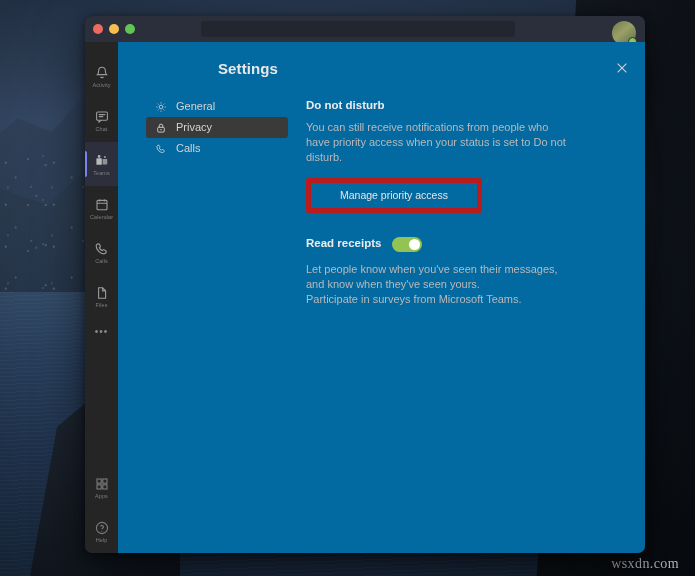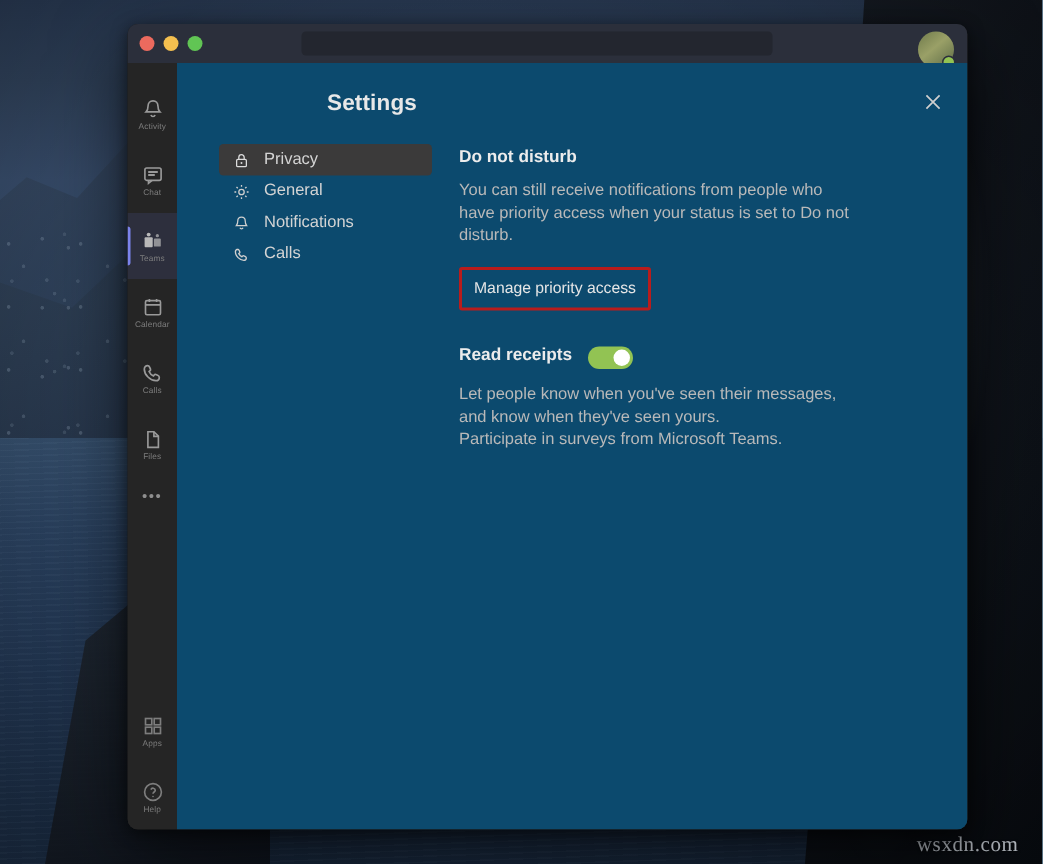--- a/index.html
+++ b/index.html
@@ -172,21 +172,21 @@
   }
   #teams-more {
     position:absolute; right:14px; top:42px;
     font-size:11px; color:#9a9a9a; letter-spacing:1.5px;
   }
 
   
   #settings-dialog {
     position:absolute; left:33px; top:26px;
     width:527px; height:511px;
-    background:#0c4a6e;
+    background:#0369a1;
   }
   #settings-header {
     position:relative;
     height:48px;
   }
   #settings-title {
     position:absolute; left:100px; top:18px;
     font-size:15px; font-weight:bold; color:#e8e8e8;
     letter-spacing:.1px;
   }
@@ -232,24 +232,24 @@
     font-size:11.5px; font-weight:bold; color:#ececec;
     margin:0 0 9px 0;
   }
   .sec-desc {
     font-size:11px; line-height:15px; color:#b9b9b9;
     max-width:262px;
   }
   .btn-outline {
     margin-top:13px;
     display:inline-block;
-    padding:6px 8px 7px;
+    padding:6px 29px 7px;
     font-size:10.5px; color:#e6e6e6;
     background:transparent;
-    border:2px solid #b91c1c;
+    border:5px solid #b91c1c;
     border-radius:2px;
     font-family:"Liberation Sans", sans-serif;
   }
   .toggle-row {
     display:flex; align-items:flex-start; gap:11px;
     margin-top:24px; margin-bottom:10px;
   }
   .toggle-label { font-size:11.5px; font-weight:bold; color:#ececec; }
   .switch {
     width:30px; height:15px; border-radius:9px;
@@ -379,50 +379,41 @@
           <svg width="12" height="12" viewBox="0 0 12 12" fill="none" stroke="#cfcfcf" stroke-width="1.15">
             <path d="M1.6 1.6l8.8 8.8M10.4 1.6l-8.8 8.8"></path>
           </svg>
         </div>
       </div>
 
       <div id="settings-columns">
 
         <nav id="settings-nav">
 
+          <div class="nav-item">
+            <span class="nav-ico">
+              <svg width="12" height="12" viewBox="0 0 14 14" fill="none" stroke="#cfcfcf" stroke-width="1">
+                <circle cx="7" cy="7" r="2.1"></circle>
+                <path d="M7 1.5v1.4M7 11.1v1.4M1.5 7h1.4M11.1 7h1.4M3.1 3.1l1 1M9.9 9.9l1 1M10.9 3.1l-1 1M4.1 9.9l-1 1"></path>
+              </svg>
+            </span>
+            <span class="nav-label">General</span>
+          </div>
+
           <div class="nav-item selected">
             <span class="nav-ico">
               <svg width="12" height="12" viewBox="0 0 14 14" fill="none" stroke="#dcdcdc" stroke-width="1">
                 <rect x="3.2" y="6.2" width="7.6" height="5.6" rx="1"></rect>
                 <path d="M4.9 6.2V4.6a2.1 2.1 0 0 1 4.2 0v1.6"></path>
                 <circle cx="7" cy="8.9" r=".75" fill="#dcdcdc" stroke="none"></circle>
               </svg>
             </span>
             <span class="nav-label">Privacy</span>
           </div>
 
-          <div class="nav-item">
-            <span class="nav-ico">
-              <svg width="12" height="12" viewBox="0 0 14 14" fill="none" stroke="#cfcfcf" stroke-width="1">
-                <circle cx="7" cy="7" r="2.1"></circle>
-                <path d="M7 1.5v1.4M7 11.1v1.4M1.5 7h1.4M11.1 7h1.4M3.1 3.1l1 1M9.9 9.9l1 1M10.9 3.1l-1 1M4.1 9.9l-1 1"></path>
-              </svg>
-            </span>
-            <span class="nav-label">General</span>
-          </div>
-
-          <div class="nav-item">
-            <span class="nav-ico">
-              <svg width="12" height="12" viewBox="0 0 14 14" fill="none" stroke="#cfcfcf" stroke-width="1">
-                <path d="M7 2.1c-1.7 0-2.9 1.3-2.9 3 0 2.3-.8 3.1-1.1 3.5h8c-.3-.4-1.1-1.2-1.1-3.5 0-1.7-1.2-3-2.9-3z"></path>
-                <path d="M5.8 10.3a1.3 1.3 0 0 0 2.4 0"></path>
-              </svg>
-            </span>
-            <span class="nav-label">Notifications</span>
-          </div>
 
 
 
           <div class="nav-item">
             <span class="nav-ico">
               <svg width="12" height="12" viewBox="0 0 14 14" fill="none" stroke="#cfcfcf" stroke-width="1.05">
                 <path d="M4 2.5c.6 0 .95.35 1.2.95l.45 1.05c.18.43.1.7-.26.95l-.5.43c.43 1.1 1.38 2.05 2.48 2.48l.43-.5c.25-.36.52-.44.95-.26l1.05.45c.6.25.95.6.95 1.2 0 1.1-.85 1.9-1.98 1.9C5.6 11.15 2.25 7.8 2.25 4.48c0-1.13.8-1.98 1.9-1.98z"></path>
               </svg>
             </span>
             <span class="nav-label">Calls</span>

